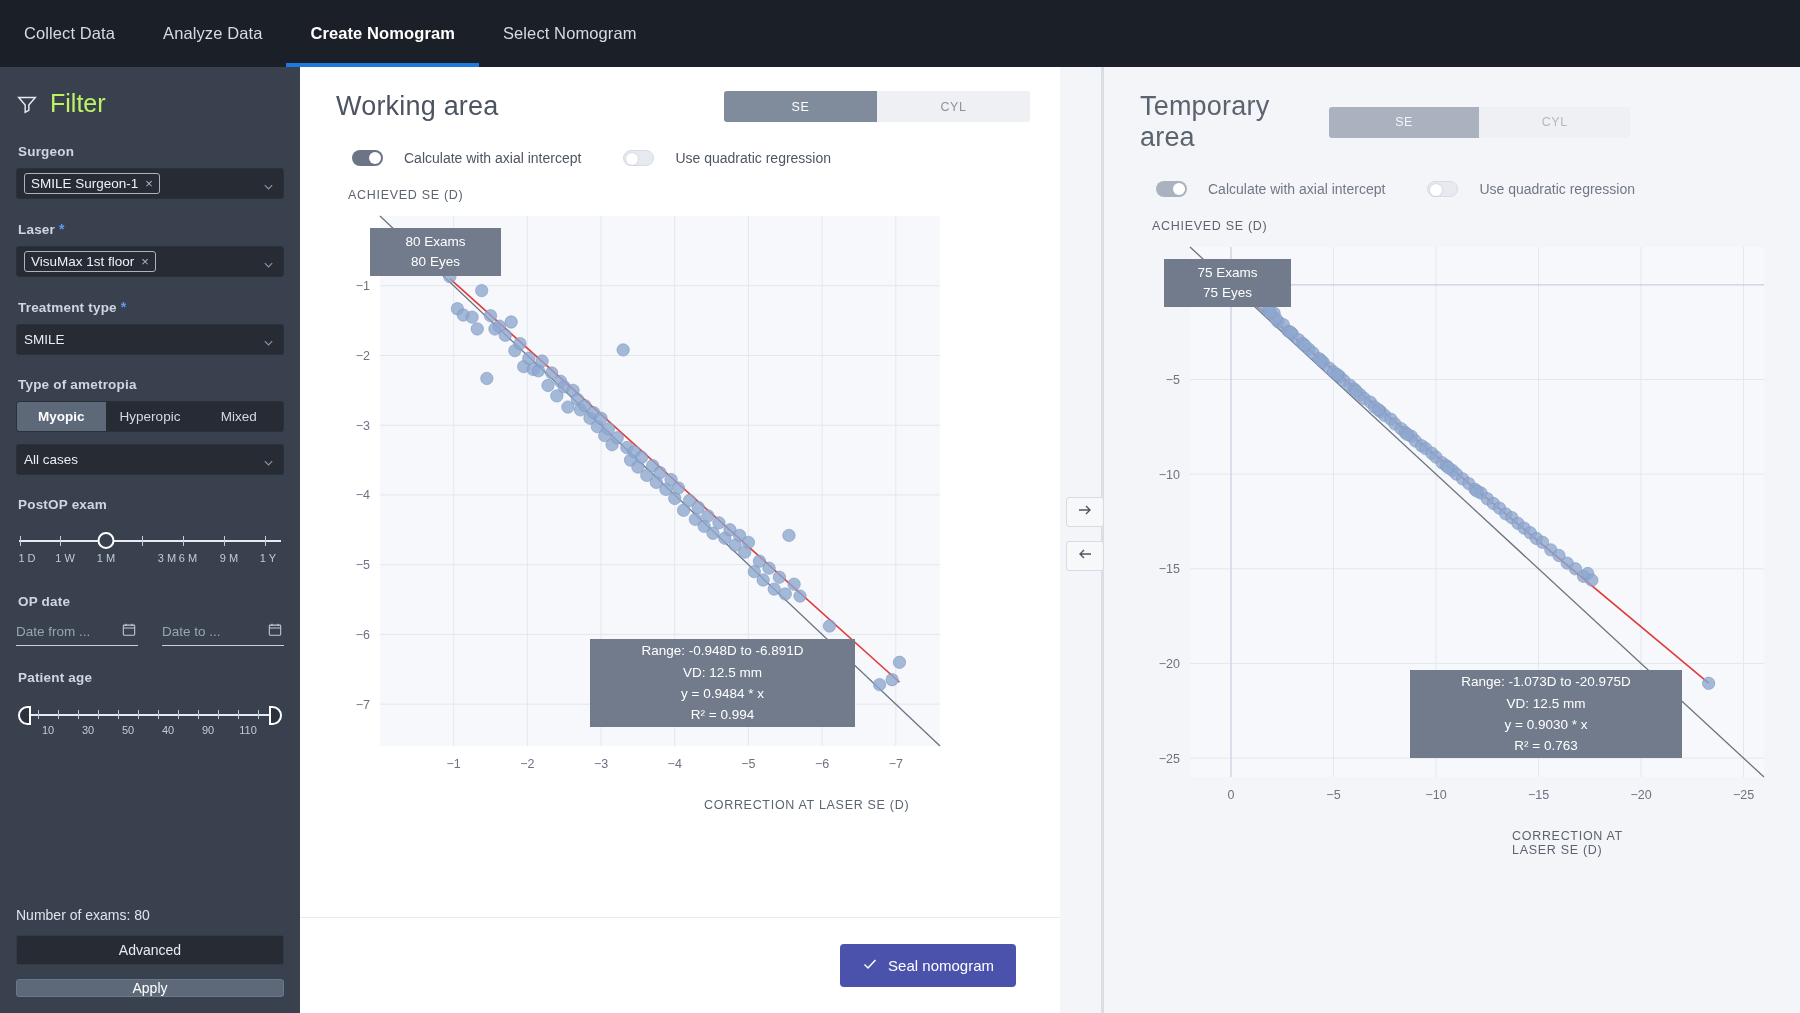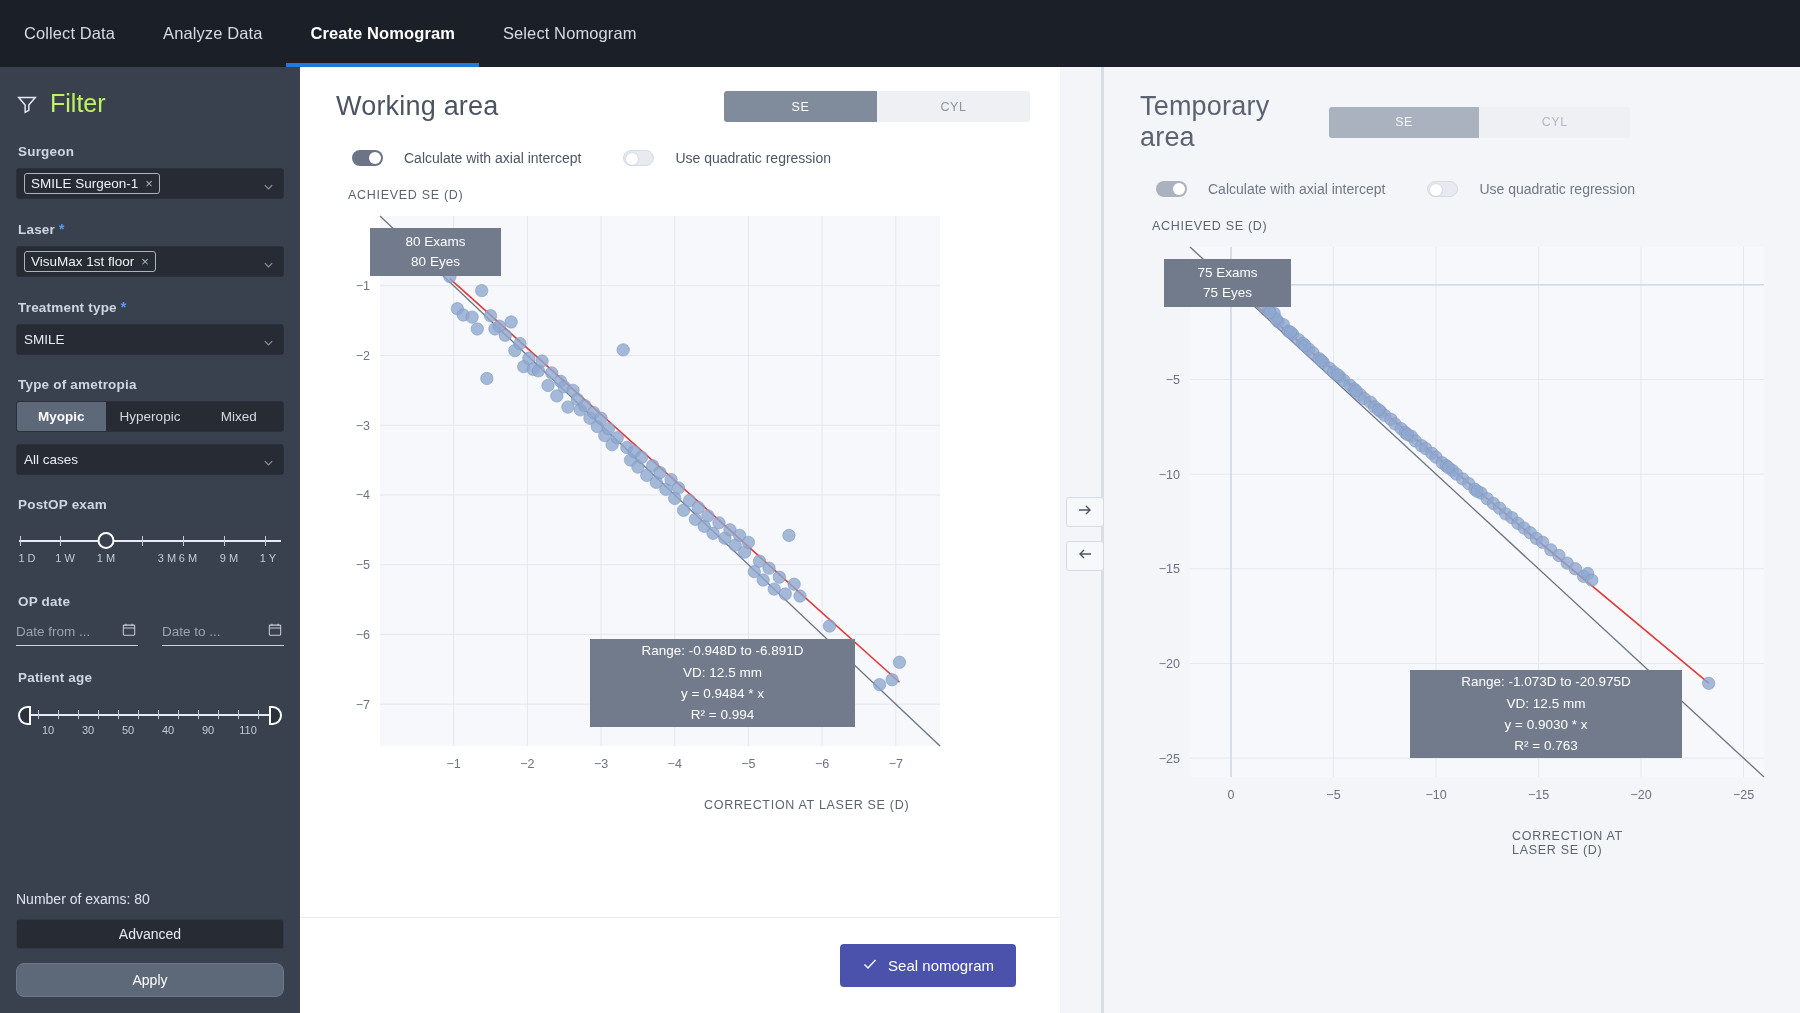--- a/index.html
+++ b/index.html
@@ -111,22 +111,22 @@
   .aslider .handle.right { right: 2px; border-radius: 0 12px 12px 0; }
 
   .sidebar-foot { padding: 0 16px 16px 16px; }
   .numexams { font-size: 14px; color: #dfe4ec; margin-bottom: 12px; }
   .btn-adv {
     width: 100%; height: 30px; background: #262b34; border: 1px solid #333a45;
     color: #e7ebf2; font-size: 14px; border-radius: 3px; cursor: pointer;
     font-family: inherit;
   }
   .btn-apply {
-    width: 100%; height: 34px; background: #5d6879; border: 1px solid #6c7789;
-    color: #ffffff; font-size: 14px; border-radius: 8px; cursor: pointer;
+    width: 100%; height: 18px; background: #5d6879; border: 1px solid #6c7789;
+    color: #ffffff; font-size: 14px; border-radius: 3px; cursor: pointer;
     margin-top: 14px; font-family: inherit;
   }
 
   
   .panel-working {
     position: absolute; top: 67px; left: 300px; width: 760px; height: 946px;
     background: #ffffff; display: flex; flex-direction: column;
   }
   .panel-temp {
     position: absolute; top: 67px; left: 1104px; width: 556px; height: 946px;

